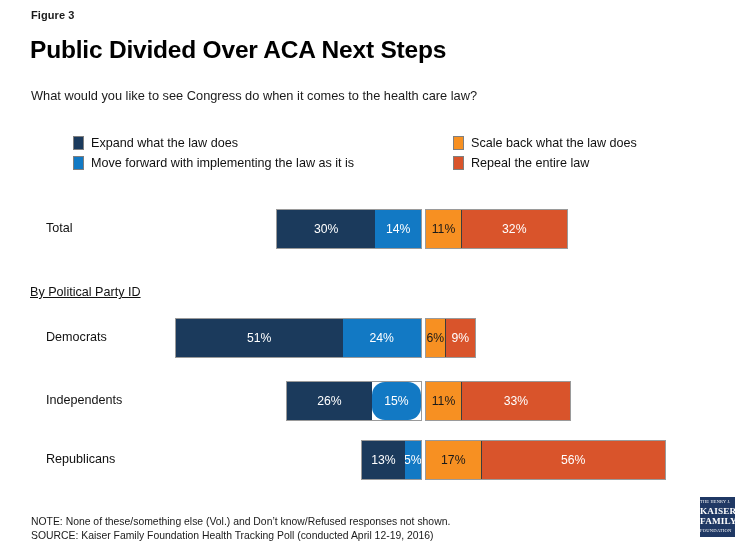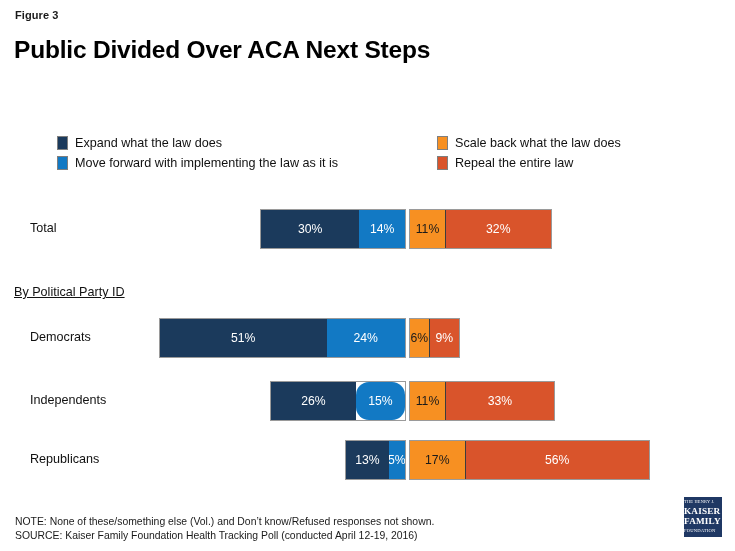--- a/index.html
+++ b/index.html
@@ -12,21 +12,21 @@
     width: 735px;
     height: 551px;
     position: relative;
     font-family: "Liberation Sans", sans-serif;
     color: #111111;
     overflow: hidden;
   }
 
   .page {
     position: absolute;
-    left: 0; top: 0;
+    left: 16px; top: 0;
     width: 681px;
     height: 551px;
   }
 
   
   .figure-label {
     position: absolute;
     left: 15px;
     top: 9px;
     font-size: 11px;
@@ -194,20 +194,21 @@
 </style>
 </head>
 <body>
 
 <div class="page">
 
   <div class="figure-label">Figure 3</div>
 
   <div class="title">Public Divided Over ACA Next Steps</div>
 
+  <div class="subtitle">What would you like to see Congress do when it comes to the health care law?</div>
 
   <div class="legend">
     <div class="legend-item col1 row1">
       <span class="swatch" style="background: rgb(27, 58, 92);"></span>
       <span class="legend-text">Expand what the law does</span>
     </div>
     <div class="legend-item col1 row2">
       <span class="swatch" style="background: rgb(18, 121, 196);"></span>
       <span class="legend-text">Move forward with implementing the law as it is</span>
     </div>

